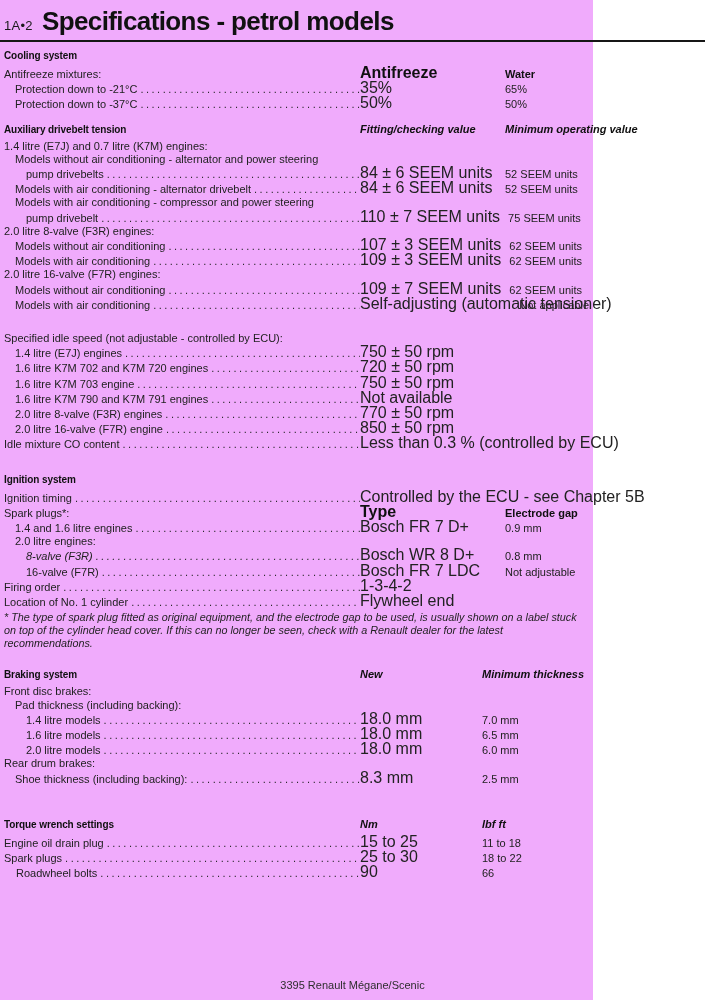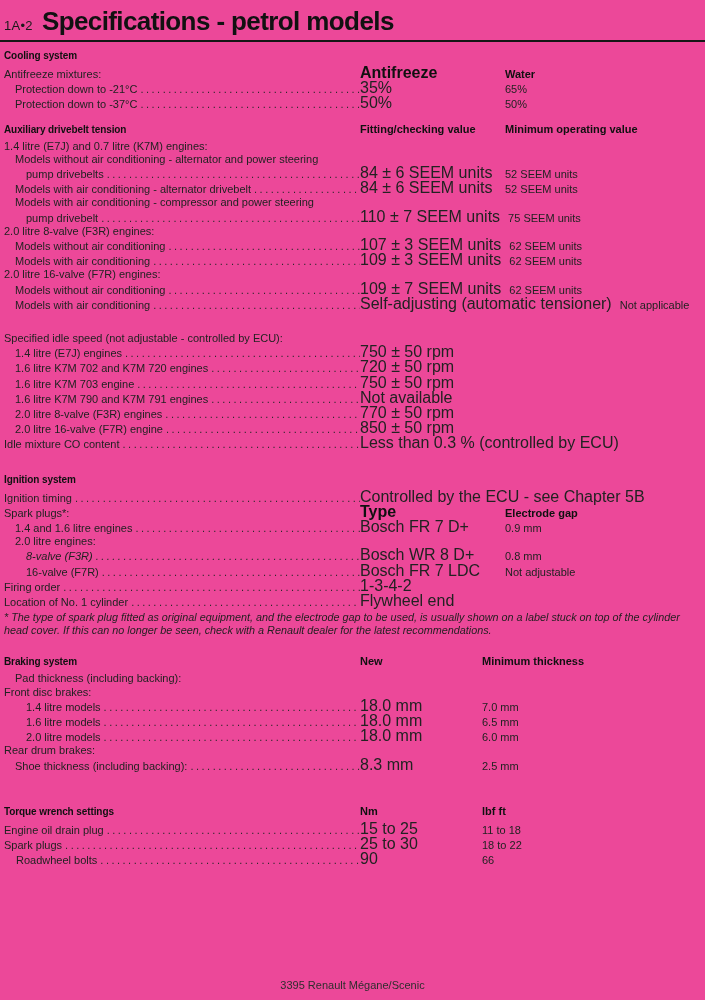--- a/index.html
+++ b/index.html
@@ -1,29 +1,29 @@
 <!DOCTYPE html>
 <html><head>
 <meta charset="utf-8">
 <style>
   html,body{margin:0;padding:0;}
   body{
     width:705px;height:1000px;background:#ffffff;
     font-family:"Liberation Sans",sans-serif;color:#222;overflow:hidden;
   }
-  .page{position:relative;width:705px;height:1000px;background:#ec4899;}
+  .page{position:relative;width:593px;height:1000px;background:#f0abfc;}
   .hdr{display:flex;align-items:baseline;gap:9px;padding:6px 4px 0 4px;}
   .page-ref{font-size:13px;color:#1a1a1a;letter-spacing:.3px;white-space:nowrap;}
   .page-title{margin:0;font-size:26px;font-weight:bold;letter-spacing:-.6px;color:#111;white-space:nowrap;}
   .rule{border-top:2px solid #161616;margin-top:3px;width:705px;}
   .content{padding:0 4px;}
   .sec{display:block;}
   .sec-head{display:flex;align-items:baseline;line-height:16px;margin-bottom:2px;}
   .sec-title{margin:0;font-size:10px;font-weight:bold;color:#101010;flex:0 0 356px;letter-spacing:-.1px;}
-  .sec-head .colh{font-size:11px;}
+  .sec-head .colh{font-size:11px;font-style:italic;}
   .colh{font-weight:bold;color:#101010;}
   .row{display:flex;align-items:baseline;line-height:13.2px;font-size:11px;}
   .lbl-area{flex:0 0 356px;max-width:356px;display:flex;align-items:baseline;box-sizing:border-box;overflow:hidden;}
   .lbl{white-space:nowrap;text-align:right;}
   .dots{flex:1 1 auto;overflow:hidden;white-space:nowrap;letter-spacing:2.5px;padding:0 5px 0 3px;color:#2a2a2a;}
   .col2{white-space:nowrap;padding-right:8px;box-sizing:border-box;font-size:16px;}
   .col3{white-space:nowrap;font-size:11px;}
   .footnote{margin:2px 0 0 0;font-size:10.8px;font-style:italic;line-height:13px;color:#1f1f1f;}
   .ftr{position:absolute;bottom:9px;left:0;width:705px;text-align:center;font-size:11px;color:#2e2e2e;}
 </style>
@@ -272,27 +272,27 @@
         </div>
         <p class="footnote">* The type of spark plug fitted as original equipment, and the electrode gap to be used, is usually shown on a label stuck on top of the cylinder head cover. If this can no longer be seen, check with a Renault dealer for the latest recommendations.</p>
       </section>
       <section class="sec" style="margin-top: 16px;">
         <div class="sec-head">
           <h2 class="sec-title">Braking system</h2>
           <span class="col2 colh" style="min-width: 122px;">New</span>
           <span class="col3 colh">Minimum thickness</span>
         </div>
         <div class="row">
+          <div class="lbl-area" style="padding-left: 0px;">
+            <span class="lbl">Front disc brakes:</span>
+          </div>
+        </div>
+        <div class="row">
           <div class="lbl-area" style="padding-left: 11px;">
             <span class="lbl">Pad thickness (including backing):</span>
-          </div>
-        </div>
-        <div class="row">
-          <div class="lbl-area" style="padding-left: 0px;">
-            <span class="lbl">Front disc brakes:</span>
           </div>
         </div>
         <div class="row">
           <div class="lbl-area" style="padding-left: 22px;">
             <span class="lbl">1.4 litre models</span>
             <span class="dots">................................................................................................................................................................</span>
           </div>
           <span class="col2" style="min-width: 122px;">18.0 mm</span>
           <span class="col3">7.0 mm</span>
         </div>

